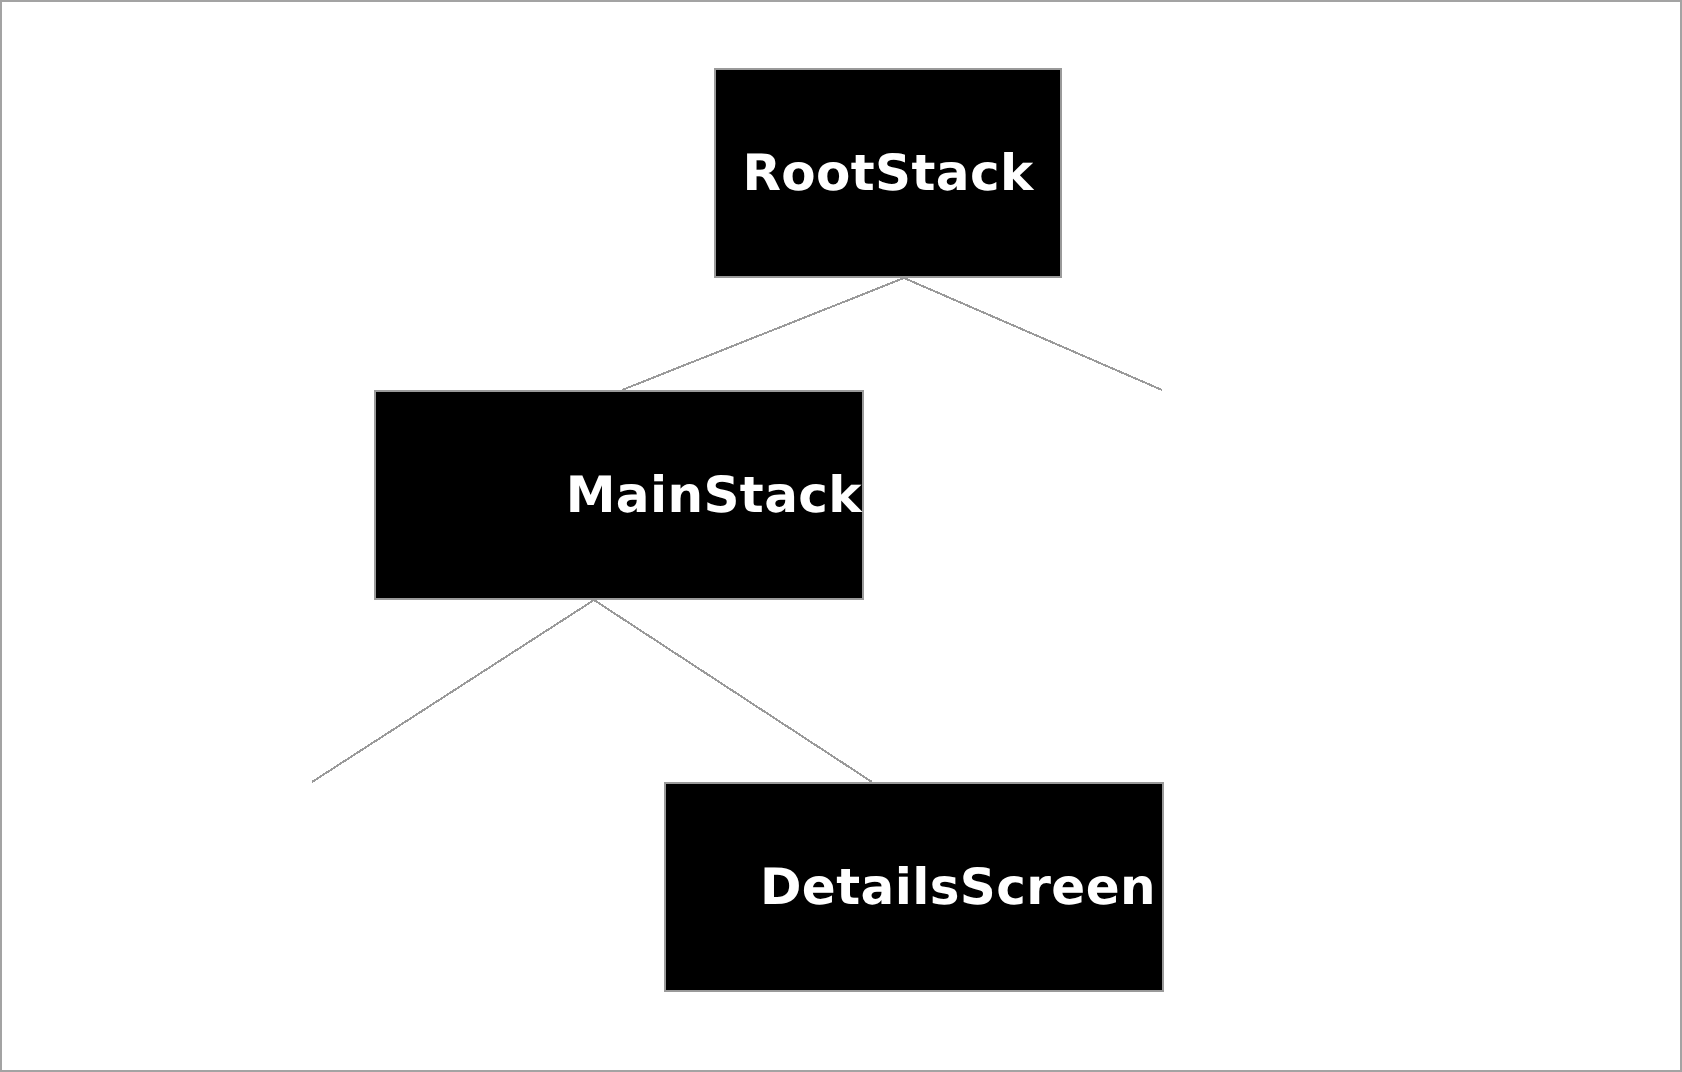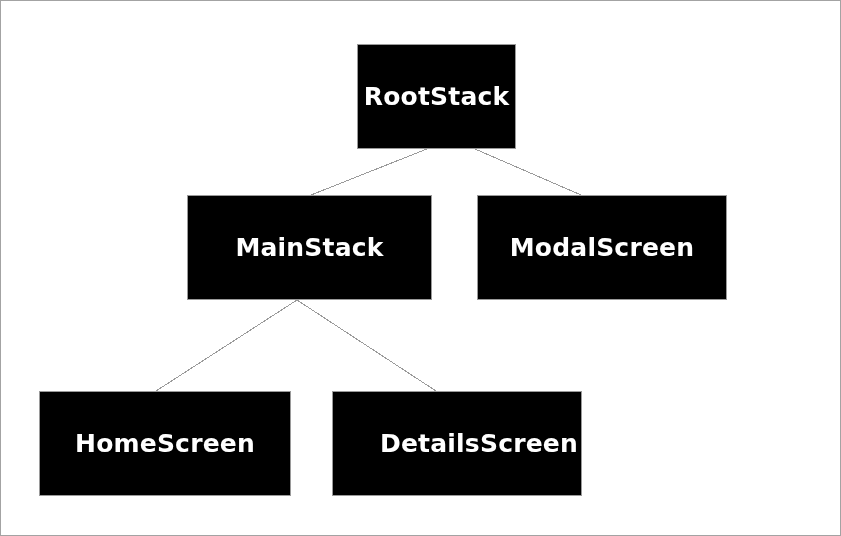--- a/index.html
+++ b/index.html
@@ -42,50 +42,44 @@
     color: #ffffff;
     font-family: "DejaVu Sans", "Liberation Sans", sans-serif;
     font-weight: bold;
     font-size: 25px;
     line-height: 1;
     letter-spacing: 0.2px;
     white-space: nowrap;
     text-align: center;
   }
   #node-root-stack      { left: 356px; top: 33px;  width: 190px; height: 105px; }
-  #node-main-stack      { left: 186px; top: 194px; width: 245px; height: 105px; }
+  #node-main-stack      { left: 186px; top: 194px; width: 245px; height: 105px; justify-content: flex-end; }
   #node-modal-screen    { left: 476px; top: 194px; width: 250px; height: 105px; }
   #node-home-screen     { left: 38px;  top: 390px; width: 252px; height: 105px; }
   #node-details-screen  { left: 331px; top: 390px; width: 250px; height: 105px; }
 </style>
 </head>
 <body>
 
 <div id="diagram-canvas" style="width: 841px; height: 536px; background: rgb(255, 255, 255); border-color: rgb(163, 163, 163);">
 
   <svg id="edge-layer" viewBox="0 0 841 536" width="841" height="536" xmlns="http://www.w3.org/2000/svg">
     <line stroke="#9a9a9a" stroke-width="1" shape-rendering="crispEdges" x1="451" y1="138" x2="310" y2="194"></line>
     <line stroke="#9a9a9a" stroke-width="1" shape-rendering="crispEdges" x1="451" y1="138" x2="580" y2="194"></line>
     <line stroke="#9a9a9a" stroke-width="1" shape-rendering="crispEdges" x1="296" y1="299" x2="155" y2="390"></line>
     <line stroke="#9a9a9a" stroke-width="1" shape-rendering="crispEdges" x1="296" y1="299" x2="435" y2="390"></line>
   </svg>
 
-  <div class="node" id="node-root-stack" style="left: 356px; top: 33px; width: 159px; height: 105px; background: rgb(0, 0, 0); border-color: rgb(154, 154, 154); margin-top: 10px;">
+  <div class="node" id="node-root-stack" style="left: 356px; top: 33px; width: 174px; height: 105px; background: rgb(0, 0, 0); border-color: rgb(154, 154, 154);">
     <span class="node-label" style="color: rgb(255, 255, 255);">RootStack</span>
   </div>
 
   <div class="node" id="node-main-stack" style="left: 186px; top: 194px; width: 245px; height: 105px; background: rgb(0, 0, 0); border-color: rgb(154, 154, 154);">
     <span class="node-label" style="color: rgb(255, 255, 255);">MainStack</span>
   </div>
 
-  <div class="node" id="node-modal-screen" style="left: 476px; top: 194px; width: 250px; height: 105px; background: rgb(0, 0, 0); border-color: rgb(154, 154, 154);">
-    <span class="node-label" style="color: rgb(255, 255, 255);">ModalScreen</span>
-  </div>
 
-  <div class="node" id="node-home-screen" style="left: 38px; top: 390px; width: 252px; height: 105px; background: rgb(0, 0, 0); border-color: rgb(154, 154, 154);">
-    <span class="node-label" style="color: rgb(255, 255, 255);">HomeScreen</span>
-  </div>
 
   <div class="node" id="node-details-screen" style="left: 331px; top: 390px; width: 250px; height: 105px; background: rgb(0, 0, 0); border-color: rgb(154, 154, 154); padding-left: 44px;">
     <span class="node-label" style="color: rgb(255, 255, 255);">DetailsScreen</span>
   </div>
 
 </div>
 
 </body></html>

